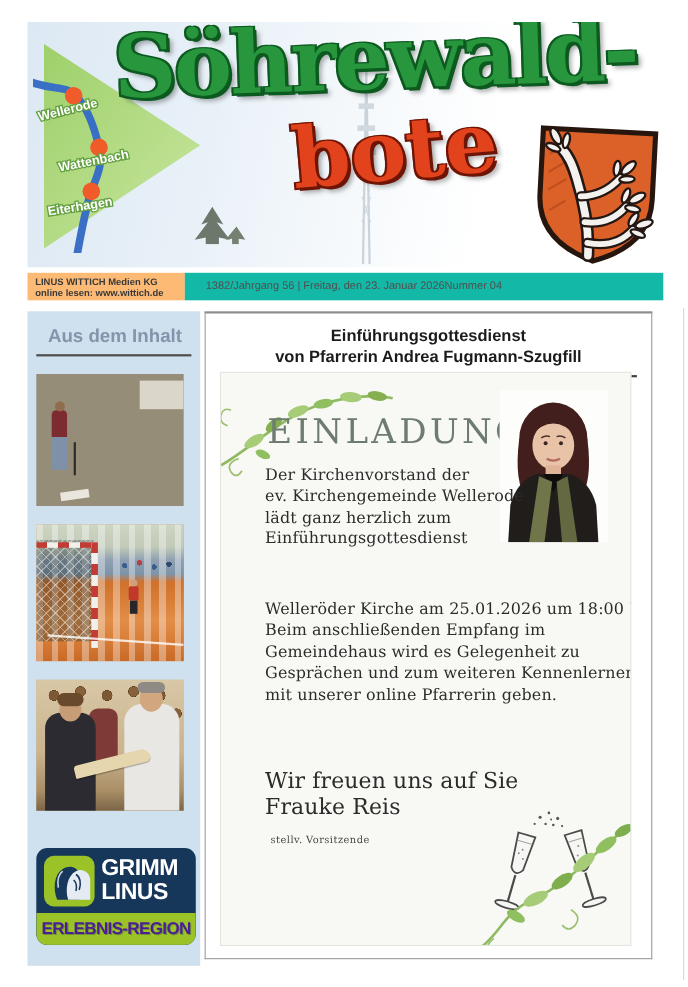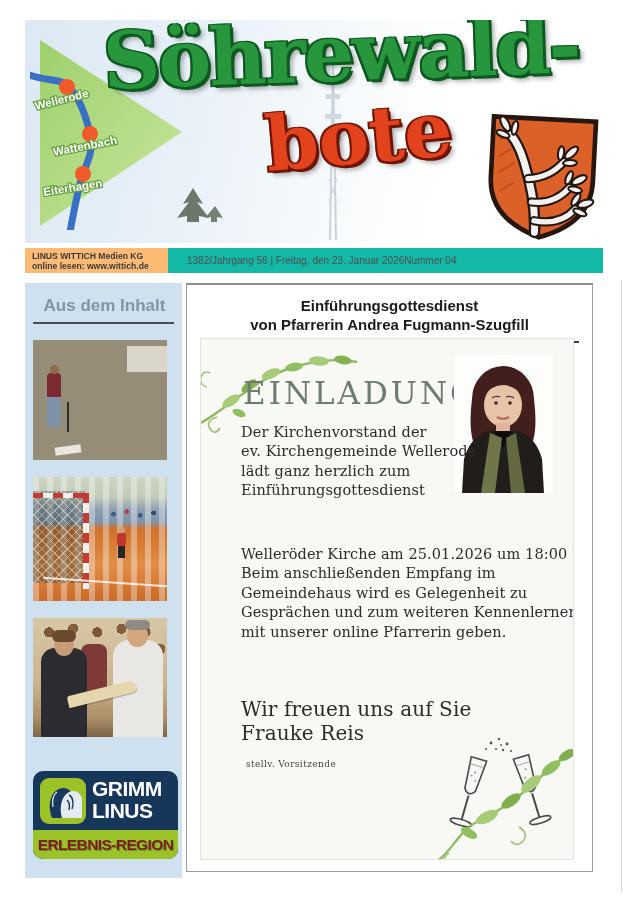--- a/index.html
+++ b/index.html
@@ -104,21 +104,21 @@
   .p3 .plaque{position:absolute;left:34px;top:70px;width:70px;height:12px;background:#e6d6ae;
     border-radius:6px 14px 8px 2px;transform:rotate(-14deg);box-shadow:0 1px 1px rgba(0,0,0,.3);}
 
   
   .grimm{position:absolute;left:8px;top:488px;width:145px;height:88px;background:#16365a;
     border-radius:10px;overflow:hidden;}
   .grimm-icon{position:absolute;left:7px;top:7px;width:46px;height:46px;background:#9bc327;border-radius:9px;}
   .grimm-word{position:absolute;left:59px;top:7px;color:#fff;font-weight:bold;
     font-size:21px;line-height:21.5px;letter-spacing:-0.5px;white-space:nowrap;}
   .grimm-banner{position:absolute;left:0;right:0;bottom:0;height:29px;background:#9bc327;
-    display:flex;align-items:center;justify-content:center;color:#7f1d1d;font-weight:bold;
+    display:flex;align-items:center;justify-content:center;color:#4c1d95;font-weight:bold;
     font-size:15.5px;letter-spacing:-0.6px;text-shadow:1px 1px 0 rgba(20,50,90,.35);white-space:nowrap;}
 
   
   .mainbox{position:absolute;left:186px;top:283px;width:407px;height:589px;background:#fff;
     border:1px solid #9c9c9c;border-top:2px solid #8d8d8d;box-sizing:border-box;}
   .headline{margin-top:11px;text-align:center;font-size:15px;font-weight:bold;color:#1b1b1b;line-height:19px;}
   .hrule{width:378px;margin:7px auto 0 auto;border-top:2px solid #3e3e3e;}
 
   .card{position:absolute;left:13px;top:53px;width:374px;height:522px;background:#f8f8f5;
     border:1px solid #e5e5e0;box-sizing:border-box;overflow:hidden;}

